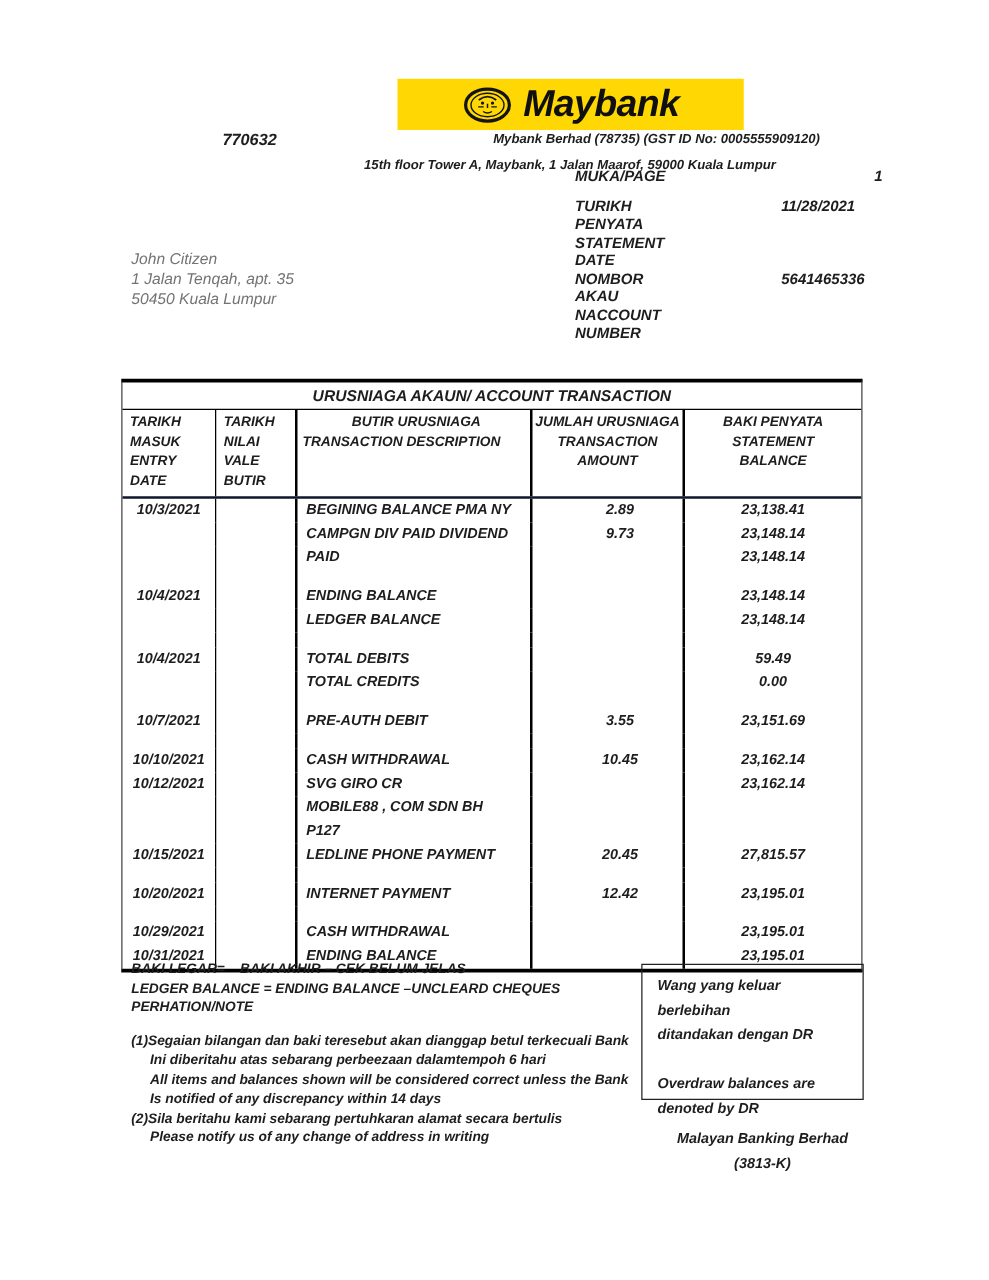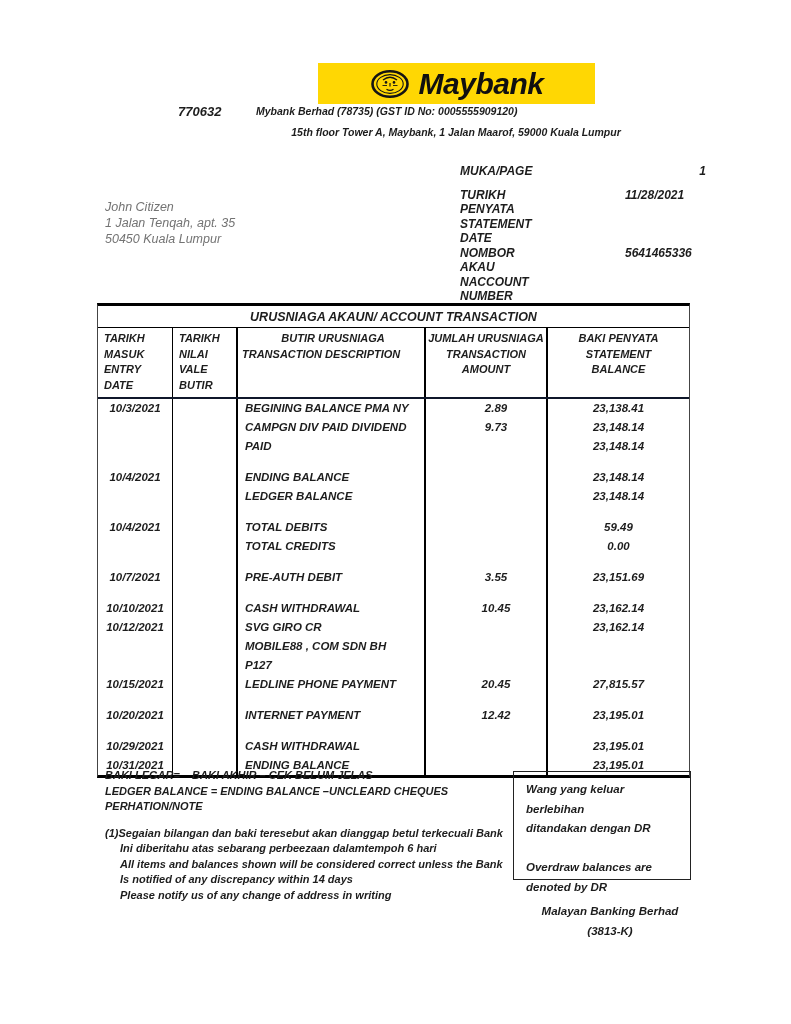--- a/index.html
+++ b/index.html
@@ -9,26 +9,26 @@
     position:relative; width:791px; height:1024px; background:#fff;
     font-family:"Liberation Sans", sans-serif; color:var(--ink); overflow:hidden;font-style:italic;
   }
   
   .logo-box {
     position:absolute; left:318px; top:63px; width:277px; height:41px;
     background:var(--brand-yellow); display:flex; align-items:center; justify-content:center; gap:9px;
   }
   .logo-text { font-size:30px; font-weight:800; color:#101010; letter-spacing:-0.5px; }
   .ref-number { position:absolute; left:178px; top:104px; font-size:13px; font-weight:600; }
-  .bank-line1 { position:absolute; left:256px; top:105px; width:400px; text-align:left; font-size:10.5px; font-weight:700; }
+  .bank-line1 { position:absolute; left:256px; top:105px; width:400px; text-align:right; font-size:10.5px; font-weight:700; }
   .bank-line2 { position:absolute; left:226px; top:126px; width:460px; text-align:center; font-size:10.5px; font-weight:700; }
   
   .recipient { position:absolute; left:105px; top:199px; font-size:12.5px; line-height:16px; color:#737373; }
   
-  .meta-panel { position:absolute; left:460px; top:164px; width:248px; font-size:12px; font-weight:600; line-height:14.5px; }
+  .meta-panel { position:absolute; left:460px; top:134px; width:248px; font-size:12px; font-weight:600; line-height:14.5px; }
   .meta-row { display:flex; }
   .meta-row.gap { margin-bottom:9px; }
   .meta-label { width:165px; flex:none; }
   .meta-value { flex:1; text-align:left; }
   .meta-value.val-right { text-align:right; padding-right:2px; }
   
   .txn-table {
     position:absolute; left:97px; top:303px; width:593px;
     border-top:3px solid #000; border-bottom:3px solid #000;
     border-left:1px solid #444; border-right:1px solid #444;
@@ -360,20 +360,21 @@
       <div class="note-line">PERHATION/NOTE</div>
 
       <div class="note-line gap-top">(1)Segaian bilangan dan baki teresebut akan dianggap betul terkecuali Bank</div>
 
       <div class="note-line indent">Ini diberitahu atas sebarang perbeezaan dalamtempoh 6 hari</div>
 
       <div class="note-line indent">All items and balances shown will be considered correct unless the Bank</div>
 
       <div class="note-line indent">Is notified of any discrepancy within 14 days</div>
 
+      <div class="note-line">(2)Sila beritahu kami sebarang pertuhkaran alamat secara bertulis</div>
 
       <div class="note-line indent">Please notify us of any change of address in writing</div>
     </div>
 
   <div class="dr-box">
 
       <div class="dr-line">Wang yang keluar berlebihan</div>
 
       <div class="dr-line">ditandakan dengan DR</div>
 

